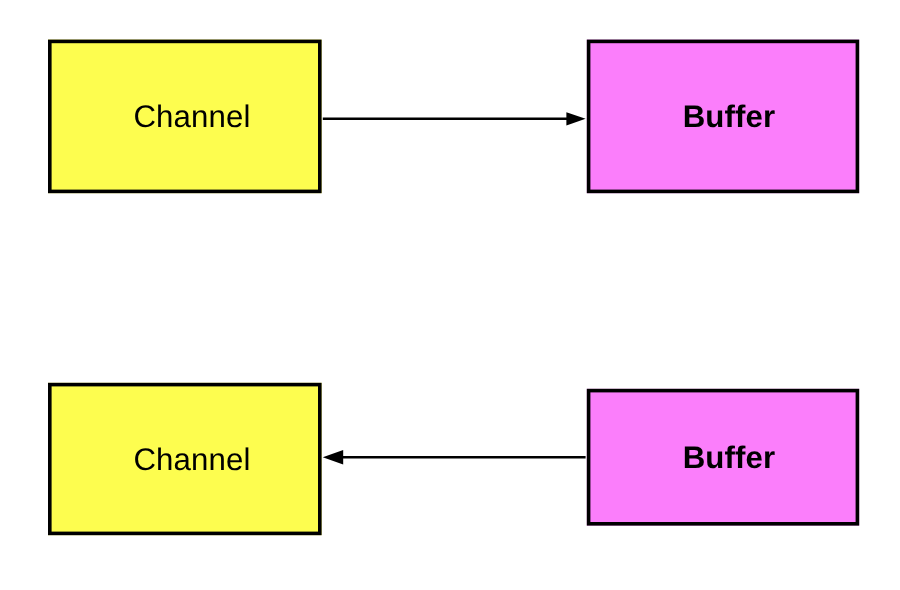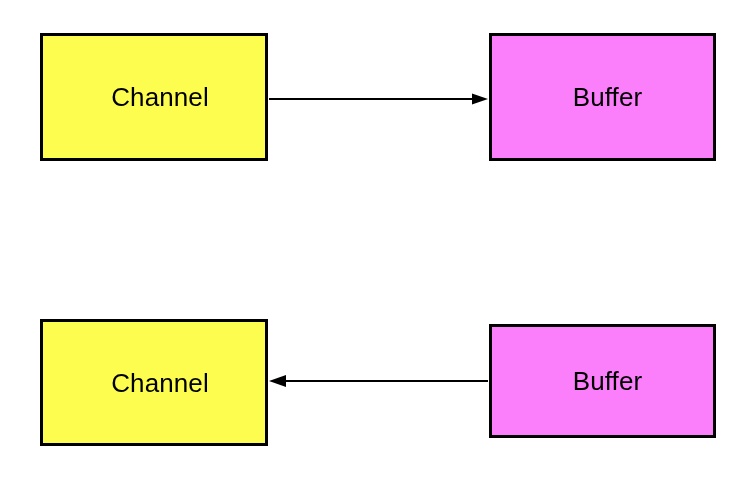--- a/index.html
+++ b/index.html
@@ -49,21 +49,21 @@
   #node-channel-1 { left: 40px;  top: 33px;  width: 228px; height: 128px; }
   #node-buffer-1  { left: 489px; top: 33px;  width: 227px; height: 128px; }
   
   #node-channel-2 { left: 40px;  top: 319px; width: 228px; height: 127px; }
   #node-buffer-2  { left: 489px; top: 324px; width: 227px; height: 114px; }
 
   
   #node-channel-1 .node-label,
   #node-channel-2 .node-label { transform: translateX(6px); }
   #node-buffer-1 .node-label,
-  #node-buffer-2 .node-label  { transform: translateX(5px); }
+  #node-buffer-2 .node-label  { transform: translateX(5px); font-weight: bold; }
 
   .edge-layer {
     position: absolute;
     left: 0;
     top: 0;
     width: 750px;
     height: 492px;
     pointer-events: none;
   }
   .edge-line { stroke: #000000; stroke-width: 2.2; fill: none; }

